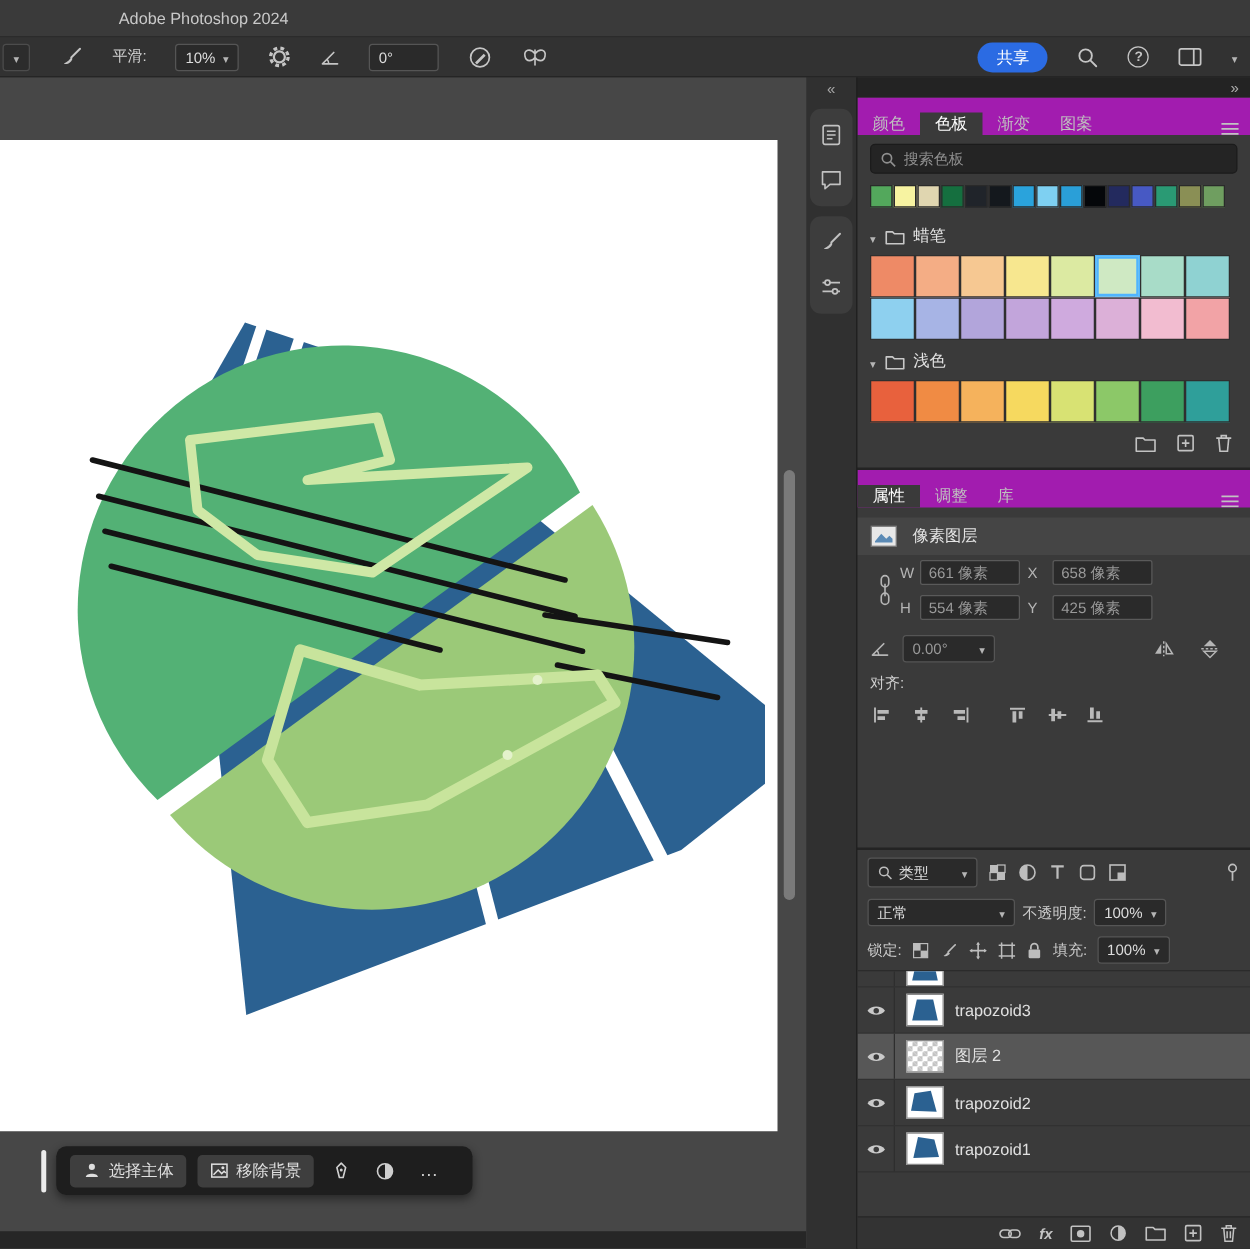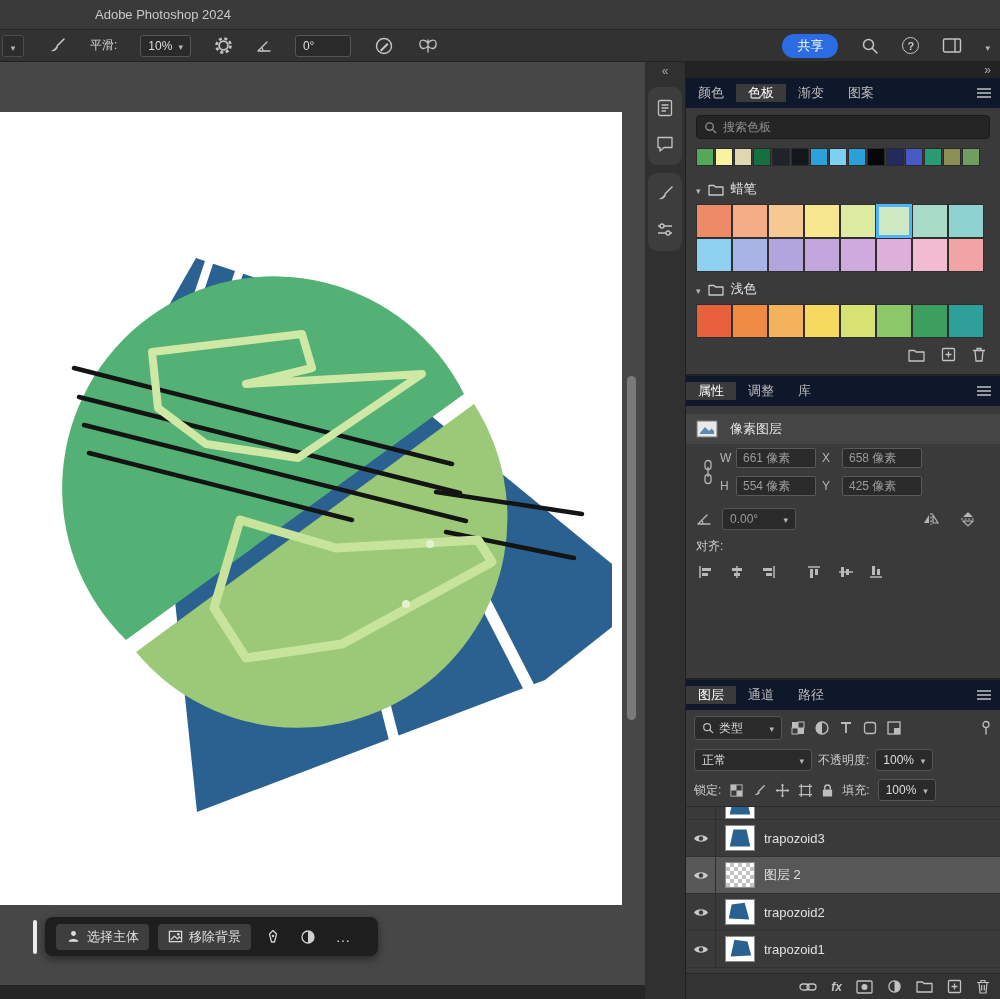--- a/index.html
+++ b/index.html
@@ -62,21 +62,21 @@
   
   .panels { width:315px; flex:0 0 315px; background:#232323; display:flex; flex-direction:column; border-left:1px solid #1f1f1f;}
   .panels-topbar { height:16px; flex:0 0 16px; display:flex; justify-content:flex-end;
     align-items:center; padding-right:9px; color:#ababab; font-size:12px;}
   .dbl-chev::after { content:"»"; }
   .panel { background:#3a3a3a; margin-top:2px; overflow:hidden; display:flex; flex-direction:column;}
   .panel.swatches { height:296px; flex:0 0 296px; margin-top:0;}
   .panel.properties { height:302px; flex:0 0 302px;}
   .panel.layers { flex:1; min-height:0;}
 
-  .tabbar { height:30px; flex:0 0 30px; background:#0f172a; display:flex; align-items:center; }
+  .tabbar { height:30px; flex:0 0 30px; background:#a21caf; display:flex; align-items:flex-end; }
   .tab { padding:0 12px; display:flex; align-items:center; color:#bfbfbf; font-size:13px; }
   .tab.active { background:#3a3a3a; color:#ffffff; }
   .tab-menu { margin-left:auto; width:32px; display:flex; align-items:center; justify-content:center;}
 
   .search-row { padding:7px 10px; }
   .searchbox { height:24px; background:#242424; border:1px solid #1b1b1b; border-radius:4px;
     display:flex; align-items:center; gap:6px; padding:0 7px; color:#8f8f8f; font-size:12px;}
   .swatch-row-mini { display:flex; gap:1px; padding:2px 10px 6px; }
   .swatch-row-mini .swatch { width:18px; height:18px; border:1px solid #2a2a2a; }
   .group-header { display:flex; align-items:center; gap:7px; padding:8px 10px 6px; color:#e2e2e2; font-size:13px;}
@@ -525,30 +525,20 @@
             <svg width="16" height="14" viewBox="0 0 16 14">
                 <path d="M1 12 H13" stroke="#b9b9b9" stroke-width="1.5"></path>
                 <rect x="3" y="1" width="3" height="9" fill="#b9b9b9"></rect>
                 <rect x="8" y="4" width="3" height="6" fill="#b9b9b9"></rect>
               </svg>
           </span>
         </div>
       </section>
 
       <section class="panel layers">
-        <div class="tabbar">
-          <span class="tab active">图层</span>
-          <span class="tab">通道</span>
-          <span class="tab">路径</span>
-          <span class="tab-menu">
-            <svg width="14" height="10" viewBox="0 0 14 10">
-                <path d="M0 1 H14 M0 5 H14 M0 9 H14" stroke="#c2c2c2" stroke-width="1.4"></path>
-              </svg>
-          </span>
-        </div>
         <div class="filter-row">
           <div class="combo filter-combo">
             <span class="svgicon">
               <svg width="12" height="12" viewBox="0 0 14 14">
                   <circle cx="6" cy="6" r="4" fill="none" stroke="#bdbdbd" stroke-width="1.4"></circle>
                   <path d="M9 9 L13 13" stroke="#bdbdbd" stroke-width="1.4"></path>
                 </svg>
             </span>
             <span>类型</span>
             <span class="chev"></span>

